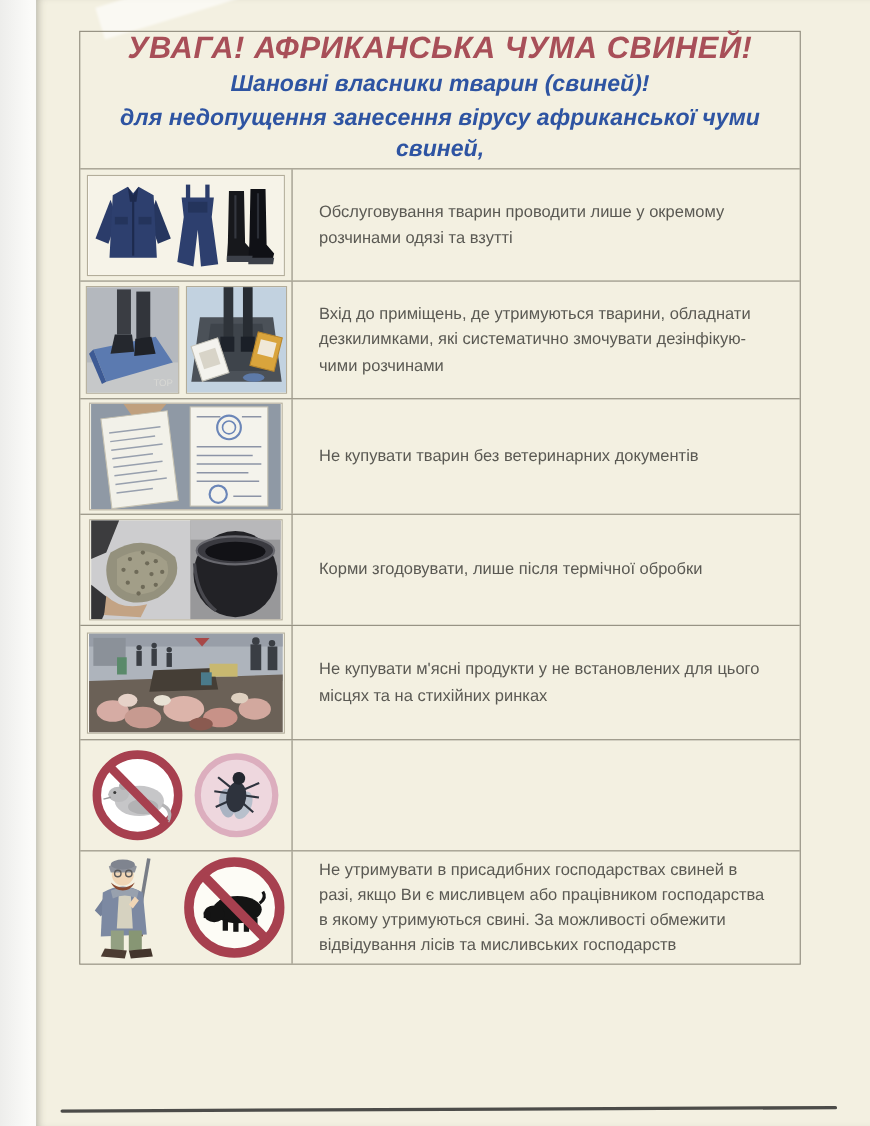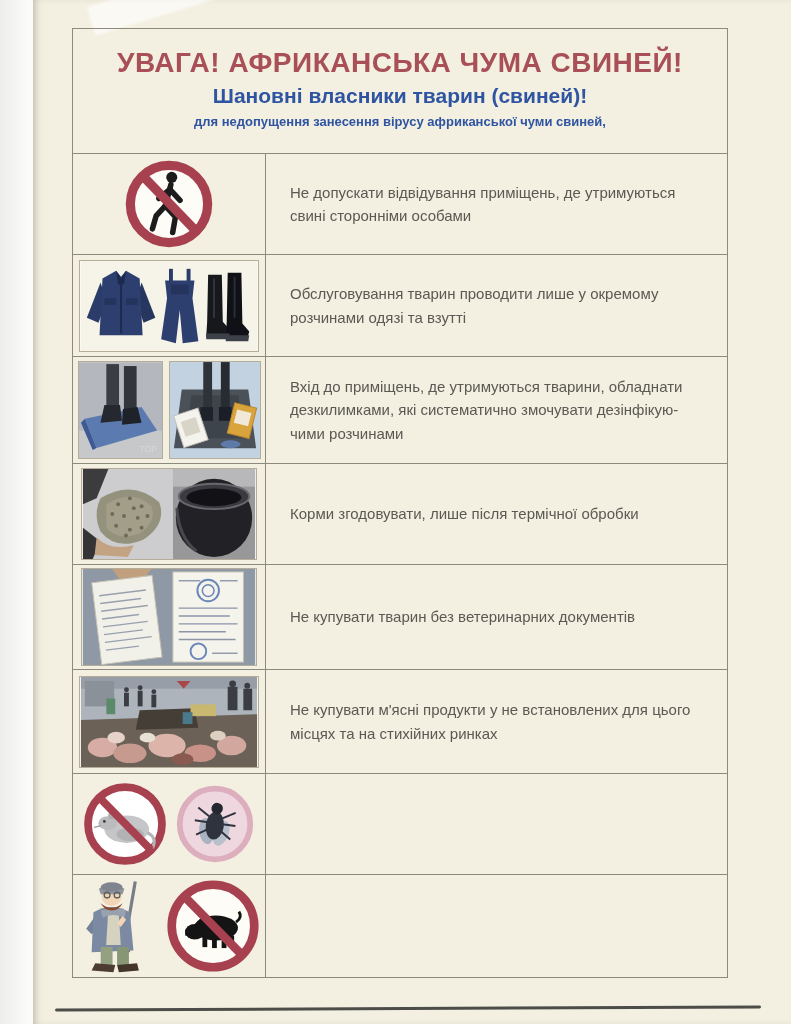--- a/index.html
+++ b/index.html
@@ -34,24 +34,25 @@
     background:#4c4c49; transform:rotate(-.25deg); border-radius:2px;
   }
   .poster-table{
     position:absolute; left:72px; top:28px; width:656px;
     border:1px solid var(--border);
   }
   .header-cell{
     height:124px; text-align:center;
     display:flex; flex-direction:column; justify-content:center; gap:5px;
     padding:4px 10px 8px;
+    font-style:italic;
   }
   .title{ color:var(--title-red); font-size:28px; font-weight:bold; letter-spacing:.5px;}
   .subtitle{ color:var(--blue); font-size:21px; font-weight:bold;}
-  .intro{ color:var(--blue); font-size:13px; font-weight:bold; line-height:1.35;}
+  .intro{ color:var(--blue); font-size:21px; font-weight:bold; line-height:1.35;}
   .row{
     display:flex; border-top:1px solid var(--border);
   }
   .icon-cell{
     width:193px; flex:0 0 193px;
     border-right:1px solid var(--border);
     display:flex; align-items:center; justify-content:center; gap:6px;
     overflow:hidden;
   }
   .text-cell{
@@ -76,37 +77,20 @@
 <div class="poster-table">
 
   <div class="header-cell">
     <div class="title">УВАГА! АФРИКАНСЬКА ЧУМА СВИНЕЙ!</div>
     <div class="subtitle">Шановні власники тварин (свиней)!</div>
     <div class="intro">
       <div>для недопущення занесення вірусу африканської чуми свиней,</div>
     </div>
   </div>
 
-  <div class="row" style="height:101px">
-    <div class="icon-cell">
-      <svg width="92" height="92" viewBox="0 0 100 100">
-        <circle cx="50" cy="50" r="42" fill="#fdfcf6" stroke="#a7404f" stroke-width="10"></circle>
-        <circle cx="53" cy="21" r="6" fill="#1c1c1c"></circle>
-        <g fill="none" stroke="#1c1c1c" stroke-width="6" stroke-linecap="round" stroke-linejoin="round">
-          <path d="M52 29 L46 52"></path>
-          <path d="M46 52 L57 64 L54 81"></path>
-          <path d="M46 52 L36 63 L32 77"></path>
-          <path d="M51 34 L62 46"></path>
-          <path d="M51 34 L39 44"></path>
-        </g>
-        <line x1="20" y1="18" x2="80" y2="80" stroke="#a7404f" stroke-width="10"></line>
-      </svg>
-    </div>
-    <div class="text-cell">Не допускати відвідування приміщень, де утримуються свині сторонніми особами</div>
-  </div>
 
   <div class="row" style="height:102px">
     <div class="icon-cell">
       <svg class="photo" width="180" height="92" viewBox="0 0 180 92">
         <rect width="180" height="92" fill="#f6f3e8"></rect>
 
         <polygon points="20,22 6,58 18,63 26,40" fill="#2b3c6a"></polygon>
         <polygon points="62,22 76,58 64,63 56,40" fill="#26365f"></polygon>
         <path d="M22 18 L36 10 L41 16 L46 10 L60 18 L63 76 L19 76 Z" fill="#2d3f6e"></path>
         <path d="M36 10 L41 18 L46 10 L44 24 L38 24 Z" fill="#1d2a4e"></path>
@@ -157,20 +141,57 @@
           <rect x="13" y="58" width="16" height="16" fill="#d8d4c8"></rect>
         </g>
         <g transform="rotate(14 74 60)">
           <rect x="62" y="44" width="23" height="32" fill="#d9a43c" stroke="#b8862c"></rect>
           <rect x="66" y="50" width="15" height="14" fill="#f0e8d8"></rect>
         </g>
         <ellipse cx="62" cy="84" rx="10" ry="4" fill="#5d7aa8"></ellipse>
       </svg>
     </div>
     <div class="text-cell">Вхід до приміщень, де утримуються тварини, обладнати дезкилимками, які систематично змочувати дезінфікую-чими розчинами</div>
+  </div>
+
+  <div class="row" style="height:105px">
+    <div class="icon-cell">
+      <svg class="photo" width="176" height="98" viewBox="0 0 176 98">
+        <rect width="176" height="98" fill="#8f99a5"></rect>
+        <polygon points="30,0 70,0 60,12 40,14" fill="#c0a07e"></polygon>
+        <g transform="rotate(-7 45 52)">
+          <rect x="14" y="10" width="62" height="84" fill="#f2f1e9" stroke="#c6c2b2"></rect>
+          <g stroke="#98a0ae" stroke-width="1.4">
+            <line x1="20" y1="24" x2="68" y2="24"></line>
+              <line x1="20" y1="32" x2="62" y2="32"></line>
+            <line x1="20" y1="40" x2="68" y2="40"></line>
+              <line x1="20" y1="48" x2="58" y2="48"></line>
+            <line x1="20" y1="56" x2="66" y2="56"></line>
+              <line x1="20" y1="64" x2="60" y2="64"></line>
+            <line x1="20" y1="72" x2="68" y2="72"></line>
+              <line x1="20" y1="80" x2="54" y2="80"></line>
+          </g>
+        </g>
+        <rect x="92" y="3" width="72" height="92" fill="#f4f3ec" stroke="#c6c2b2"></rect>
+        <circle cx="128" cy="22" r="11" fill="none" stroke="#6b86b8" stroke-width="2"></circle>
+        <circle cx="128" cy="22" r="6" fill="none" stroke="#6b86b8" stroke-width="1.5"></circle>
+        <circle cx="118" cy="84" r="8" fill="none" stroke="#6b86b8" stroke-width="2"></circle>
+        <g stroke="#8c94a6" stroke-width="1.4">
+          <line x1="98" y1="40" x2="158" y2="40"></line>
+            <line x1="98" y1="48" x2="150" y2="48"></line>
+          <line x1="98" y1="56" x2="158" y2="56"></line>
+            <line x1="98" y1="64" x2="146" y2="64"></line>
+          <line x1="98" y1="72" x2="156" y2="72"></line>
+            <line x1="132" y1="86" x2="158" y2="86"></line>
+          <line x1="98" y1="12" x2="120" y2="12"></line>
+            <line x1="140" y1="12" x2="158" y2="12"></line>
+        </g>
+      </svg>
+    </div>
+    <div class="text-cell">Не купувати тварин без ветеринарних документів</div>
   </div>
 
   <div class="row" style="height:101px">
     <div class="icon-cell">
       <svg class="photo" width="176" height="92" viewBox="0 0 176 92">
         <rect width="92" height="92" fill="#cdcdcf"></rect>
         <polygon points="0,0 26,0 14,30 0,36" fill="#3c3c3e"></polygon>
         <polygon points="0,60 18,74 10,92 0,92" fill="#343436"></polygon>
         <path d="M18 30 Q50 10 78 34 Q86 56 62 72 Q34 84 18 64 Q10 46 18 30 Z" fill="#94917d"></path>
         <path d="M24 36 Q50 20 70 38 Q76 54 58 66 Q36 74 24 60 Z" fill="#a29e88"></path>
@@ -193,57 +214,20 @@
         <rect x="92" width="84" height="18" fill="#b8b8ba"></rect>
         <ellipse cx="134" cy="50" rx="39" ry="40" fill="#222226"></ellipse>
         <ellipse cx="134" cy="28" rx="36" ry="13" fill="#3a3a40" stroke="#68686e" stroke-width="2"></ellipse>
         <ellipse cx="134" cy="29" rx="28" ry="9" fill="#121216"></ellipse>
         <path d="M96 40 Q98 70 116 84" stroke="#48484e" stroke-width="3" fill="none"></path>
       </svg>
     </div>
     <div class="text-cell">Корми згодовувати, лише після термічної обробки</div>
   </div>
 
-  <div class="row" style="height:105px">
-    <div class="icon-cell">
-      <svg class="photo" width="176" height="98" viewBox="0 0 176 98">
-        <rect width="176" height="98" fill="#8f99a5"></rect>
-        <polygon points="30,0 70,0 60,12 40,14" fill="#c0a07e"></polygon>
-        <g transform="rotate(-7 45 52)">
-          <rect x="14" y="10" width="62" height="84" fill="#f2f1e9" stroke="#c6c2b2"></rect>
-          <g stroke="#98a0ae" stroke-width="1.4">
-            <line x1="20" y1="24" x2="68" y2="24"></line>
-              <line x1="20" y1="32" x2="62" y2="32"></line>
-            <line x1="20" y1="40" x2="68" y2="40"></line>
-              <line x1="20" y1="48" x2="58" y2="48"></line>
-            <line x1="20" y1="56" x2="66" y2="56"></line>
-              <line x1="20" y1="64" x2="60" y2="64"></line>
-            <line x1="20" y1="72" x2="68" y2="72"></line>
-              <line x1="20" y1="80" x2="54" y2="80"></line>
-          </g>
-        </g>
-        <rect x="92" y="3" width="72" height="92" fill="#f4f3ec" stroke="#c6c2b2"></rect>
-        <circle cx="128" cy="22" r="11" fill="none" stroke="#6b86b8" stroke-width="2"></circle>
-        <circle cx="128" cy="22" r="6" fill="none" stroke="#6b86b8" stroke-width="1.5"></circle>
-        <circle cx="118" cy="84" r="8" fill="none" stroke="#6b86b8" stroke-width="2"></circle>
-        <g stroke="#8c94a6" stroke-width="1.4">
-          <line x1="98" y1="40" x2="158" y2="40"></line>
-            <line x1="98" y1="48" x2="150" y2="48"></line>
-          <line x1="98" y1="56" x2="158" y2="56"></line>
-            <line x1="98" y1="64" x2="146" y2="64"></line>
-          <line x1="98" y1="72" x2="156" y2="72"></line>
-            <line x1="132" y1="86" x2="158" y2="86"></line>
-          <line x1="98" y1="12" x2="120" y2="12"></line>
-            <line x1="140" y1="12" x2="158" y2="12"></line>
-        </g>
-      </svg>
-    </div>
-    <div class="text-cell">Не купувати тварин без ветеринарних документів</div>
-  </div>
-
   <div class="row" style="height:104px">
     <div class="icon-cell">
       <svg class="photo" width="180" height="92" viewBox="0 0 180 92">
         <rect width="180" height="44" fill="#aeb4bc"></rect>
         <rect width="180" height="12" fill="#989ea8"></rect>
         <rect x="4" y="4" width="30" height="26" fill="#8b9199"></rect>
         <g fill="#3a3e44">
           <rect x="44" y="16" width="5" height="14"></rect>
             <circle cx="46.5" cy="13" r="2.5"></circle>
           <rect x="58" y="14" width="5" height="16"></rect>
@@ -340,15 +324,16 @@
           <polygon points="35,44 42,38 44,49"></polygon>
           <rect x="39" y="61" width="5" height="11"></rect>
           <rect x="49" y="63" width="5" height="10"></rect>
           <rect x="59" y="63" width="5" height="10"></rect>
           <rect x="67" y="60" width="5" height="11"></rect>
         </g>
         <path d="M74 46 q7 -5 3 -11" stroke="#141414" stroke-width="3" fill="none"></path>
         <line x1="21" y1="20" x2="80" y2="80" stroke="#a7404f" stroke-width="9"></line>
       </svg>
     </div>
+    <div class="text-cell">Не утримувати в присадибних господарствах свиней в разі, якщо Ви є мисливцем або працівником господарства в якому утримуються свині. За можливості обмежити відвідування лісів та мисливських господарств</div>
   </div>
 
 </div>
 
 </body></html>

